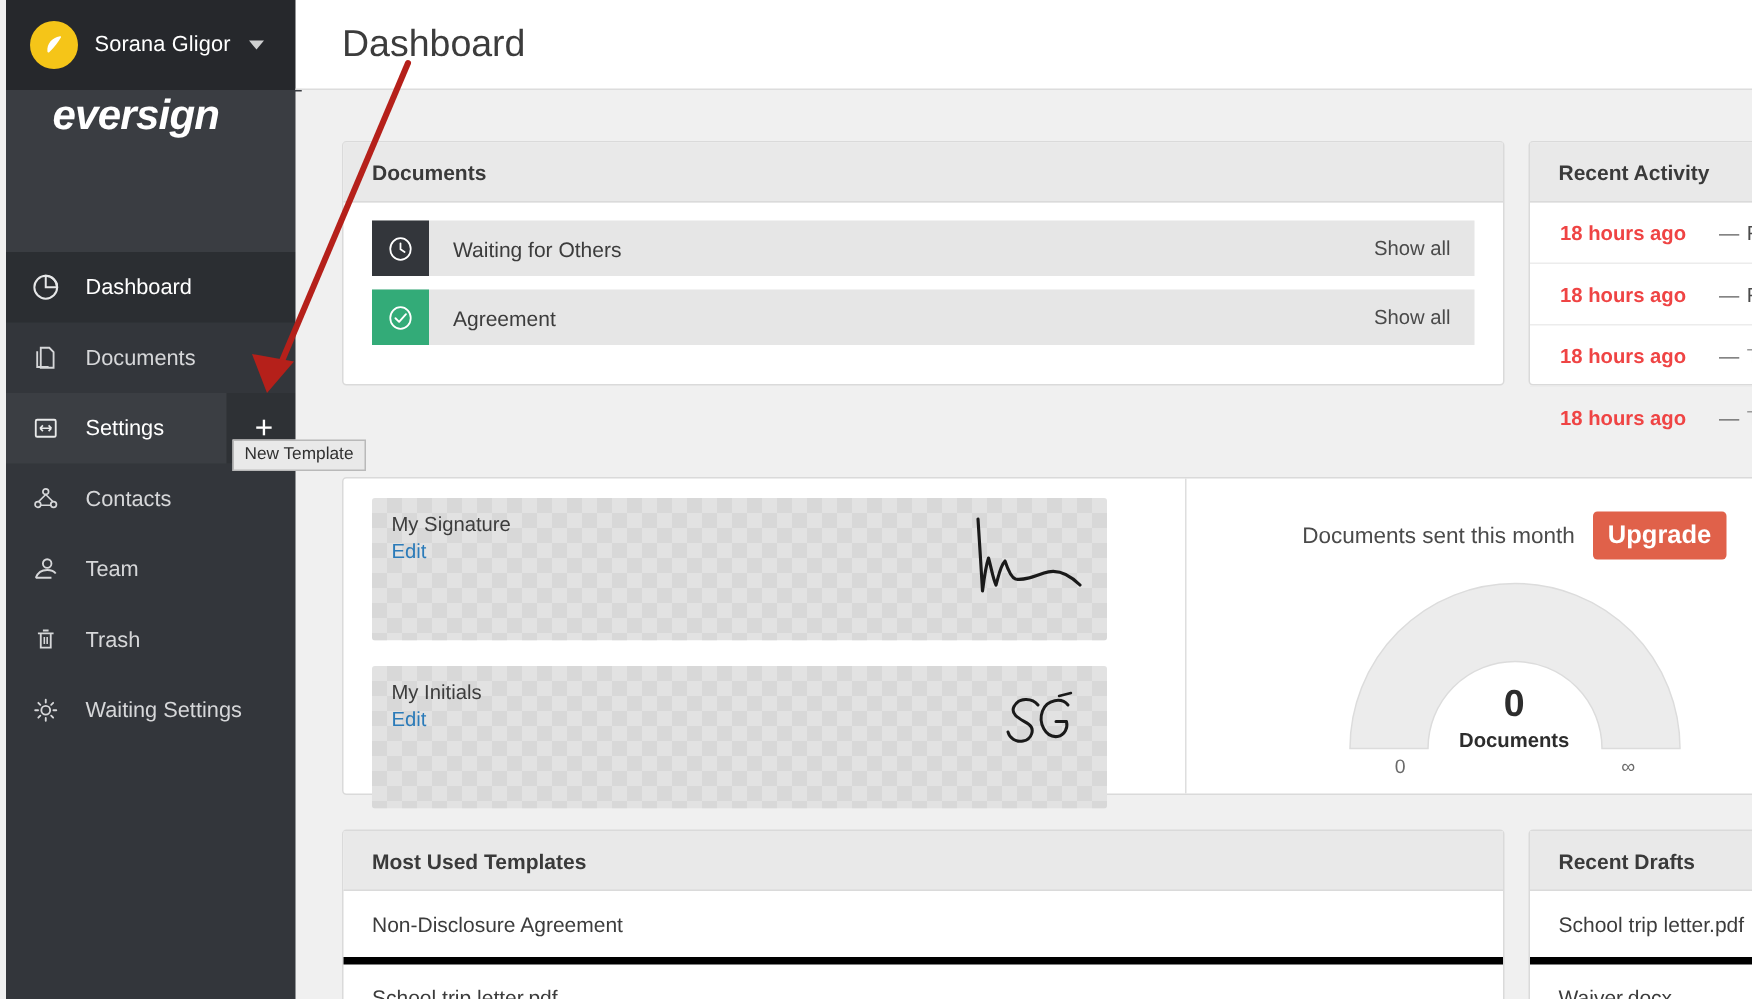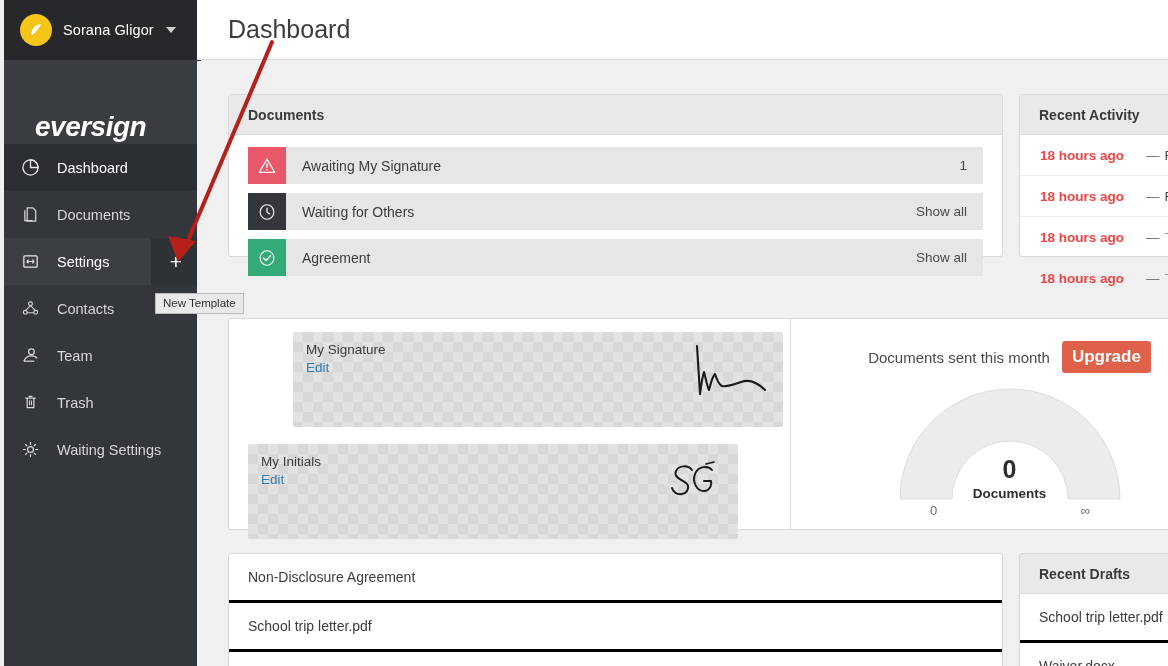--- a/index.html
+++ b/index.html
@@ -31,22 +31,22 @@
     color: #fff; font-size: 14.5px; margin-left: 11px;
     letter-spacing: .1px; white-space: nowrap;
   }
   .caret-down {
     width: 0; height: 0; margin-left: 12px;
     border-left: 5.5px solid transparent;
     border-right: 5.5px solid transparent;
     border-top: 6px solid #cfd0d1;
   }
   .brand {
-    height: 84px; background: #3a3d42;
-    display: flex; align-items: flex-end; justify-content: center;
+    height: 108px; background: #3a3d42;
+    display: flex; align-items: flex-start; justify-content: center;
   }
   .brand svg { display:block; }
   .nav { padding-top: 0; }
   .nav-item {
     position: relative; height: 47px;
     display: flex; align-items: center;
     padding-left: 15px; color: #d6d7d9; font-size: 14.5px;
     cursor: pointer;
   }
   .nav-item.active { background: #2b2e32; color: #ffffff; }
@@ -145,21 +145,21 @@
   .sig-box {
     position: absolute; left: 19px; width: 490px; height: 95px;
     background-color: #e2e2e2;
     background-image:
       linear-gradient(45deg, #d8d8d8 25%, transparent 25%, transparent 75%, #d8d8d8 75%),
       linear-gradient(45deg, #d8d8d8 25%, transparent 25%, transparent 75%, #d8d8d8 75%);
     background-size: 20px 20px;
     background-position: 0 0, 10px 10px;
     border-radius: 2px;
   }
-  #sig-signature { top: 13px; margin-left: 45px; }
+  #sig-signature { top: 13px; }
   #sig-initials { top: 125px; }
   .sig-label {
     position: absolute; left: 13px; top: 10px;
     font-size: 13.5px; color: #3c3c3c;
   }
   .sig-edit {
     position: absolute; left: 13px; top: 28px;
     font-size: 13.5px; color: #2b7bb9; cursor: pointer;
   }
   .sig-art { position: absolute; right: 8px; top: 6px; }
@@ -191,21 +191,21 @@
   .gauge-max {
     position: absolute; left: 50%; margin-left: 62px; top: 126px;
     font-size: 13px; color: #6a6a6a; width: 28px; text-align: center;
   }
 
   
   #panel-templates { left: 31px; top: 492px; width: 775px; height: 180px; }
   #panel-drafts { left: 822px; top: 492px; width: 210px; height: 180px; }
   .list-row {
     height: 49px; display: flex; align-items: center;
-    padding-left: 19px; border-bottom: 3px solid #000000;
+    padding-left: 19px; border-bottom: 5px solid #000000;
     font-size: 14px; color: #3c3c3c; white-space: nowrap;
     cursor: pointer;
   }
 
   
   .annot { position: absolute; left: 0; top: 0; width: 1168px; height: 666px;
            pointer-events: none; z-index: 60; }
 </style>
 </head>
 <body>
@@ -314,31 +314,20 @@
   <div class="topbar">
     <div class="page-title">Dashboard</div>
   </div>
 
   <div class="content">
 
     <div class="panel" id="panel-documents">
       <div class="panel-head">Documents</div>
       <div class="doc-rows">
 
-        <div class="doc-row">
-          <div class="doc-tile" style="background:#e8586a">
-            <svg width="20" height="20" viewBox="0 0 22 22">
-              <path d="M11 3.5 L19.5 18 H2.5 Z" fill="none" stroke="#fff" stroke-width="1.4" stroke-linejoin="round"></path>
-              <path d="M11 8.5 v4.2" stroke="#fff" stroke-width="1.5" stroke-linecap="round"></path>
-              <circle cx="11" cy="15.2" r="0.85" fill="#fff"></circle>
-            </svg>
-          </div>
-          <div class="doc-name">Awaiting My Signature</div>
-          <div class="doc-action">1</div>
-        </div>
 
         <div class="doc-row">
           <div class="doc-tile" style="background:#33363b">
             <svg width="20" height="20" viewBox="0 0 22 22">
               <ellipse cx="11" cy="11" rx="7.5" ry="8" fill="none" stroke="#fff" stroke-width="1.3"></ellipse>
               <path d="M11 6.8 v4.4 l3 2" fill="none" stroke="#fff" stroke-width="1.3" stroke-linecap="round"></path>
             </svg>
           </div>
           <div class="doc-name">Waiting for Others</div>
           <div class="doc-action">Show all</div>
@@ -434,20 +423,21 @@
           </div>
 
           <div class="gauge-min">0</div>
           <div class="gauge-max">∞</div>
         </div>
       </div>
 
     </div>
 
     <div class="panel" id="panel-templates">
+      <div class="panel-head">Most Used Templates</div>
       <div class="list-row">Non-Disclosure Agreement</div>
       <div class="list-row">School trip letter.pdf</div>
     </div>
 
     <div class="panel" id="panel-drafts">
       <div class="panel-head">Recent Drafts</div>
       <div class="list-row">School trip letter.pdf</div>
       <div class="list-row">Waiver.docx</div>
     </div>
 

